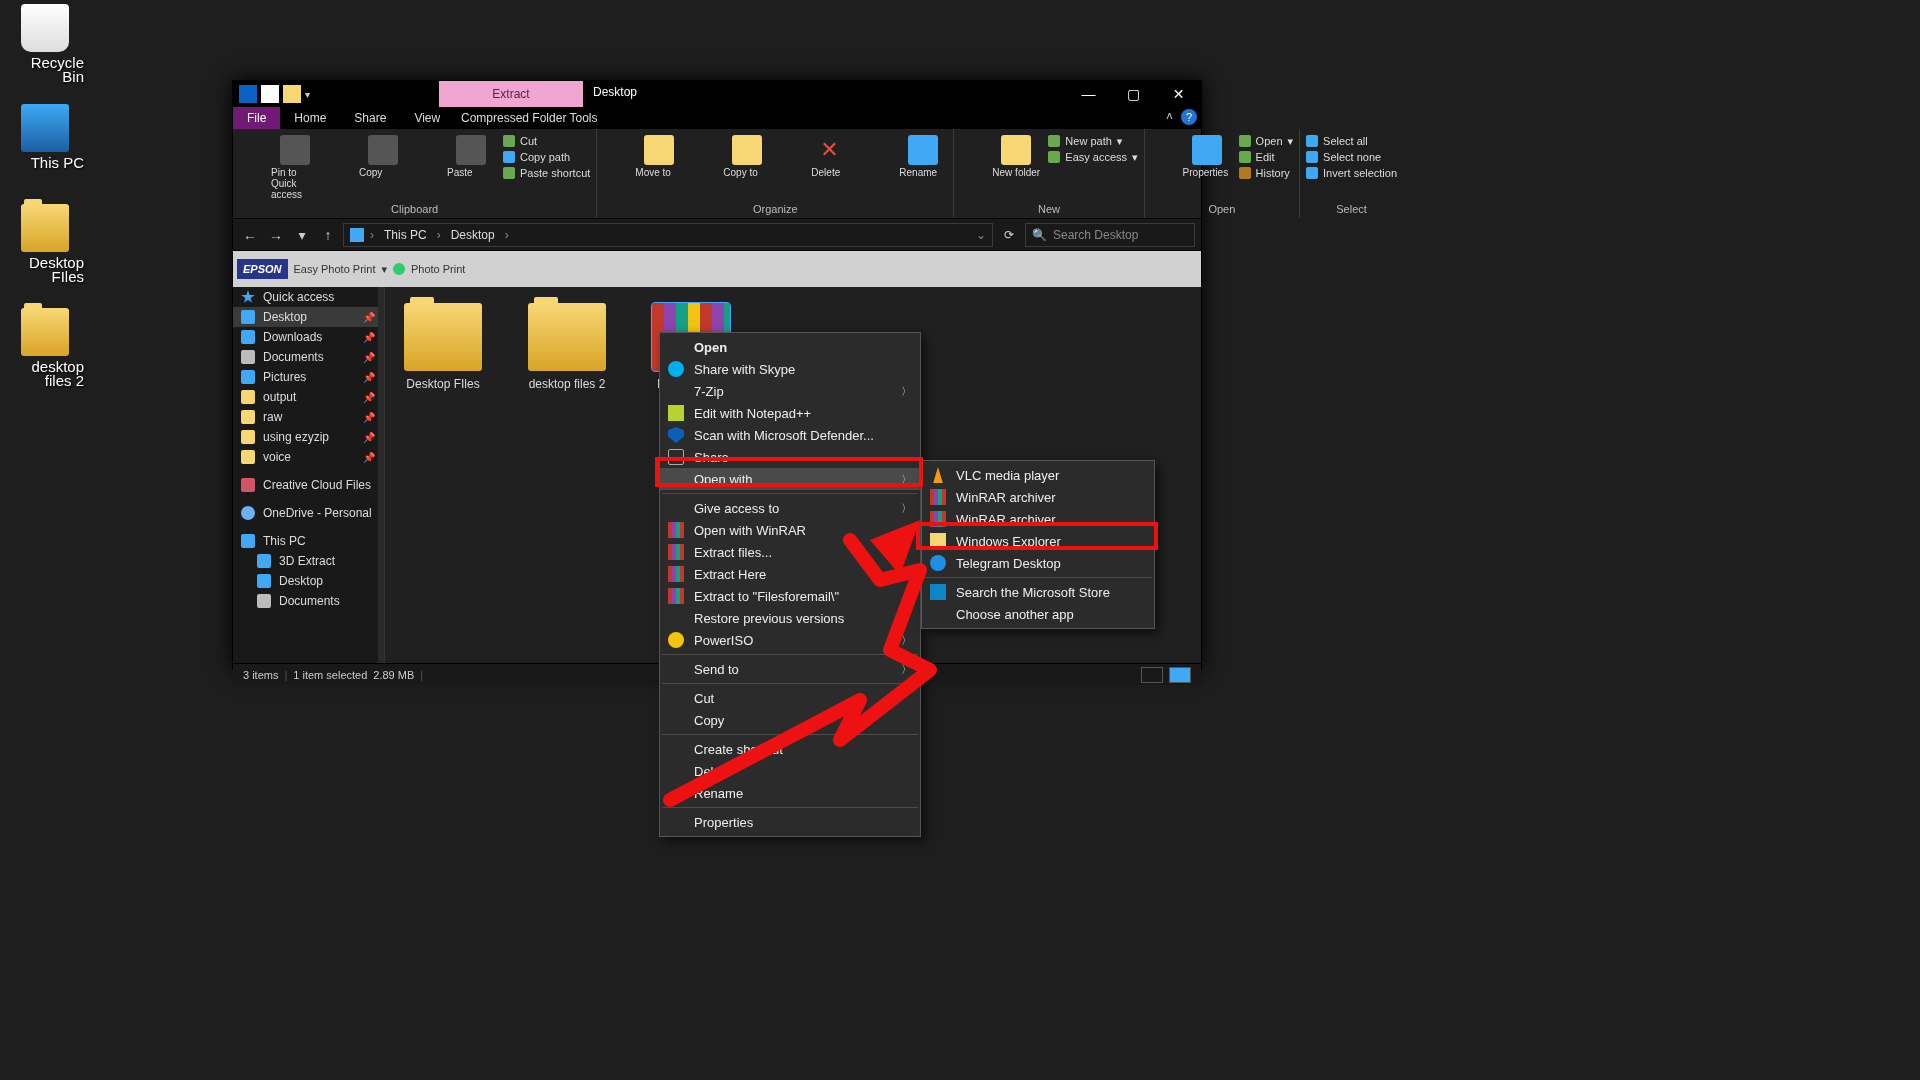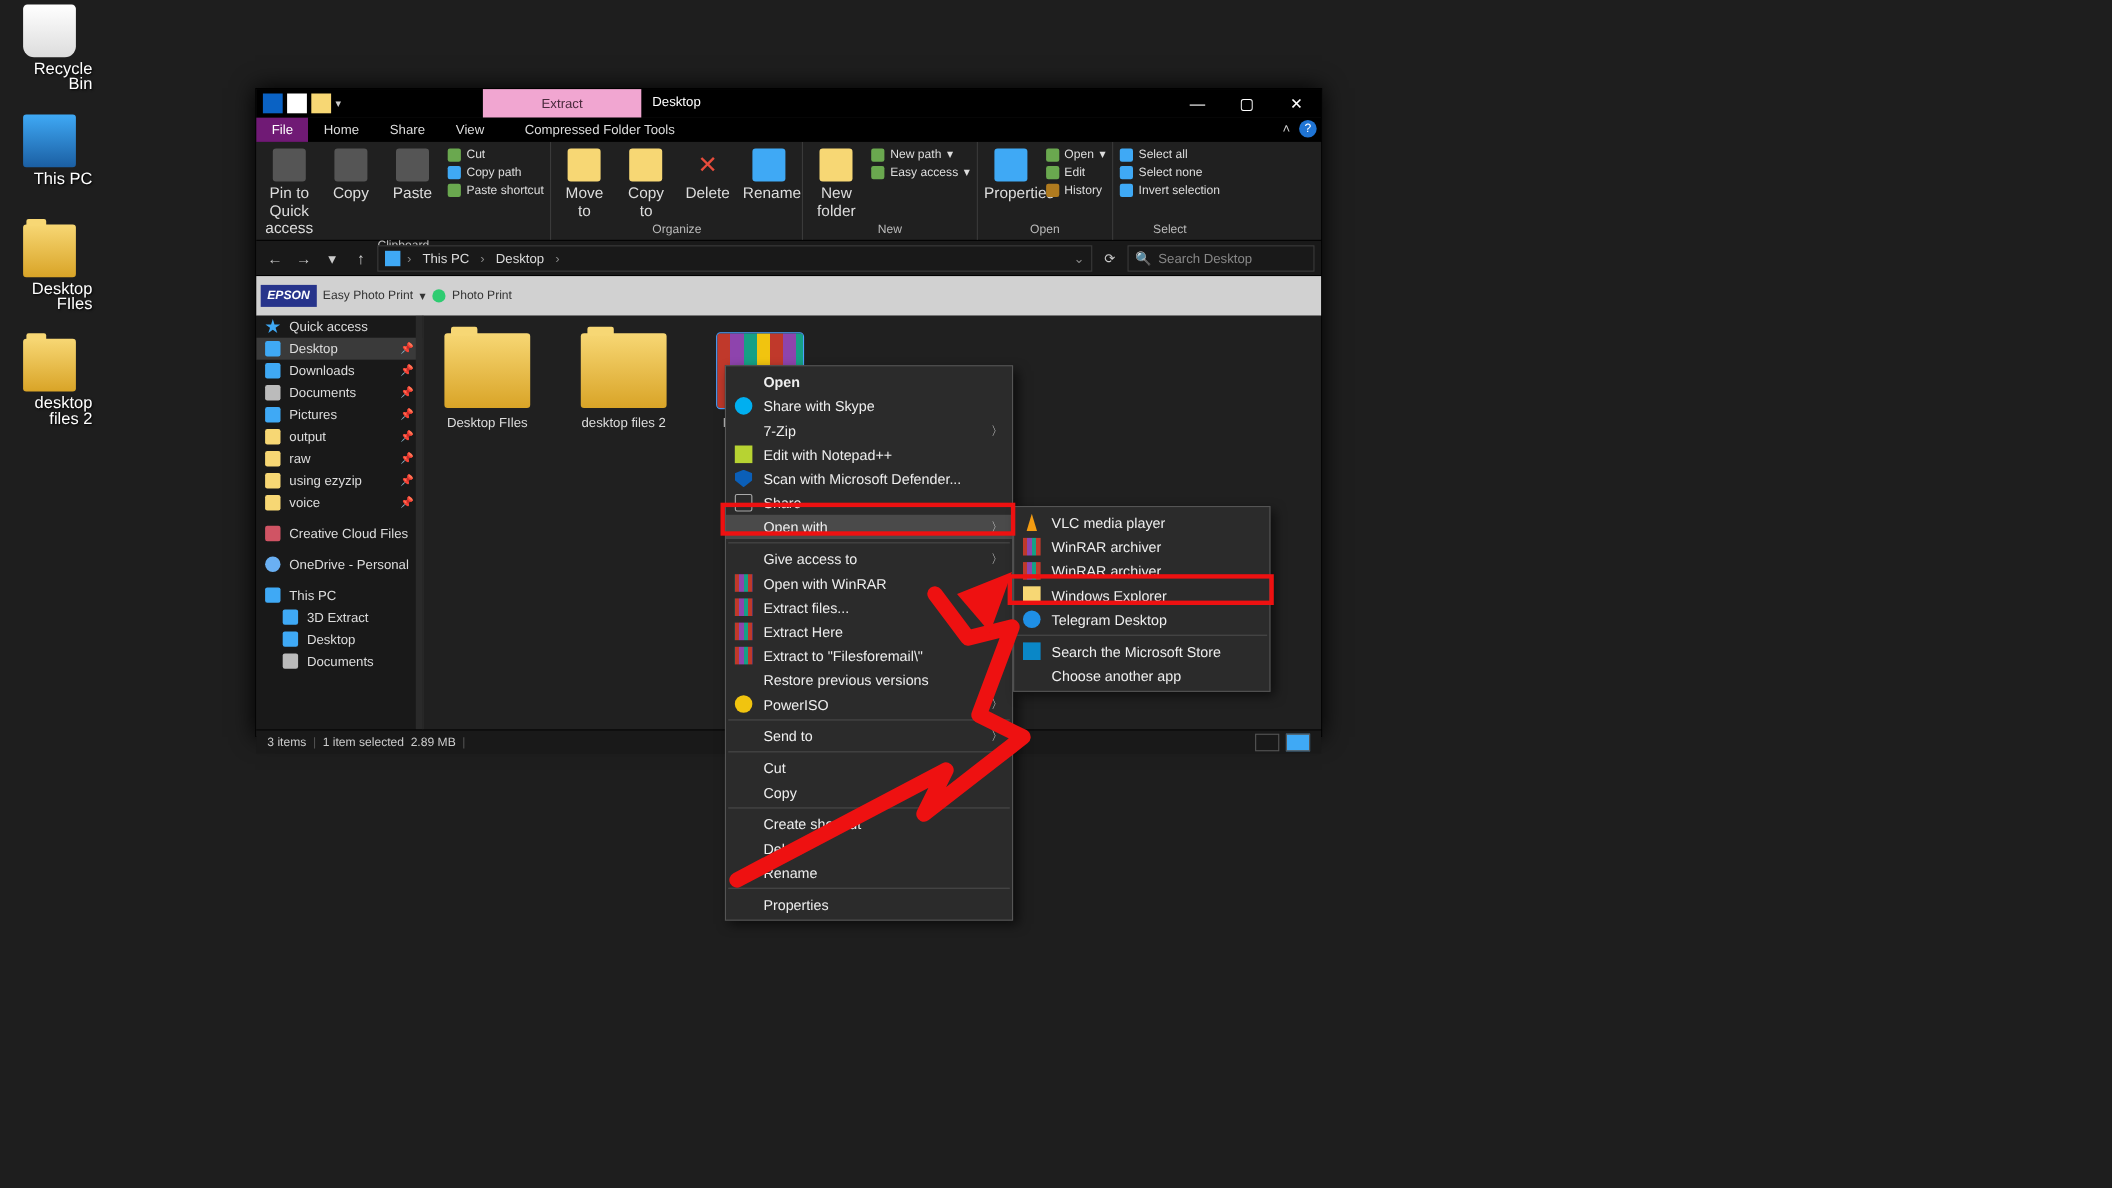--- a/index.html
+++ b/index.html
@@ -32,30 +32,30 @@
     background:#f1a6d1; color:#4a2a3c; display:flex; align-items:center; justify-content:center;
     font-size:12px;
   }
   .title-text { position:absolute; left:360px; top:4px; font-size:12px; }
   .winbtns { margin-left:auto; display:flex; }
   .winbtns div { width:45px; height:26px; display:flex; align-items:center; justify-content:center; font-size:14px; }
 
   .tabsrow { height:22px; background:#000; display:flex; align-items:flex-end; position:relative; }
   .tabsrow .tab { height:22px; padding:0 14px; line-height:22px; font-size:12px; color:#ddd; }
   .tabsrow .tab.file { background:#701a75; color:#fff; }
-  .tabsrow .cftools { position:absolute; left:234px; top:0; height:25px; line-height:22px; font-size:12px; padding:0 10px; color:#ddd; }
+  .tabsrow .cftools { position:absolute; left:218px; top:0; height:25px; line-height:22px; font-size:12px; padding:0 10px; color:#ddd; }
   .tabsrow .help { position:absolute; right:4px; top:2px; display:flex; gap:8px; align-items:center; }
   .help-q { width:16px; height:16px; border-radius:50%; background:#1f74d4; color:#fff; font-size:11px; text-align:center; line-height:16px; }
 
   
   .ribbon { height:90px; background:#202020; border-bottom:1px solid #000; display:flex; }
   .rgroup { border-right:1px solid #3a3a3a; padding:4px 6px 0; display:flex; flex-direction:column; justify-content:space-between; }
   .rgroup .row { display:flex; gap:8px; }
   .rgroup .lbl { text-align:center; font-size:11px; color:#bbb; padding:2px 0 3px; }
-  .rbtn-big { width:48px; text-align:center; font-size:14px; color:#ddd; }
+  .rbtn-big { width:48px; font-size:10px; color:#ddd;margin-left:32px; }
   .rbtn-big .ic32 { width:30px; height:30px; margin:2px auto 2px; background:#555; border-radius:3px; }
   .rbtn-big .ic32.y { background:#f7d774; }
   .rbtn-big .ic32.rX::after { content:"✕"; color:#e74c3c; font-size:22px; display:block; line-height:30px; }
   .rbtn-big .ic32.rX { background:transparent; }
   .rbtn-big .ic32.blue { background:#3fa9f5; }
   .rbtn-sm { font-size:11px; color:#ddd; display:flex; align-items:center; gap:5px; white-space:nowrap; line-height:16px; }
   .rbtn-sm .dot { width:12px; height:12px; background:#6aa84f; border-radius:2px; }
   .rbtn-sm .dot.blue { background:#3fa9f5; }
   .rbtn-sm .dot.brn  { background:#b07b1f; }
 

